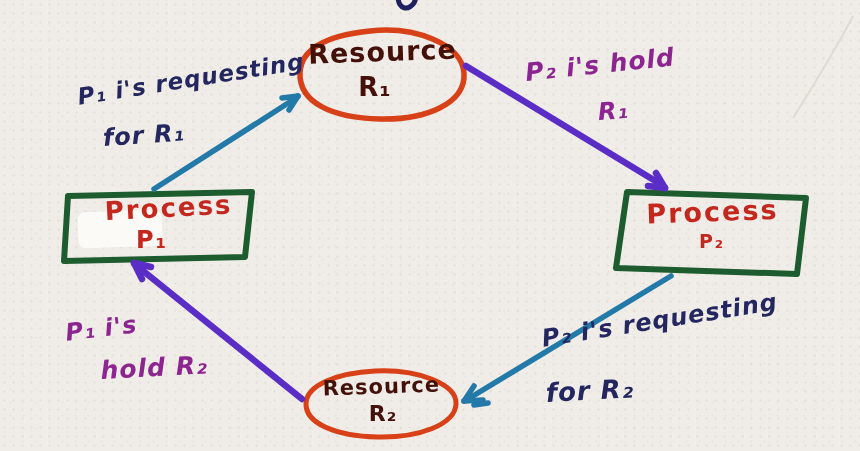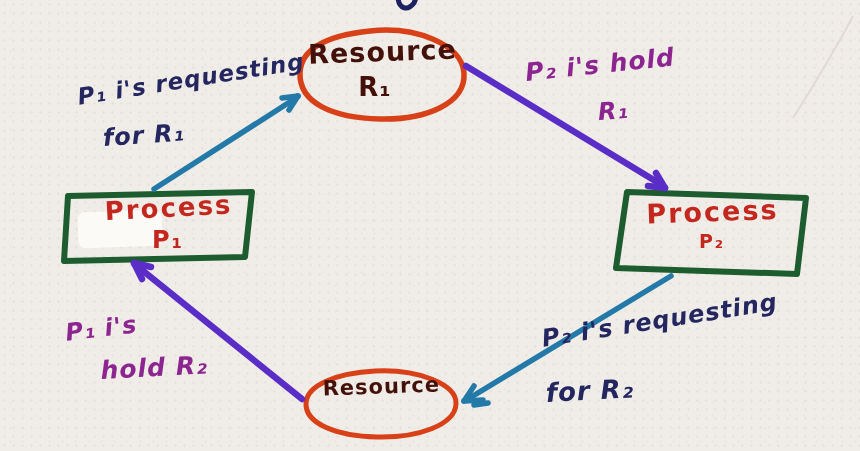--- a/index.html
+++ b/index.html
@@ -80,26 +80,27 @@
       <path d="M 134,263 L 151,267"></path>
     </g>
   </svg>
 
   <div class="whiteout" style="left:78px;top:211px;width:84px;height:36px;"></div>
 
   <div class="lbl res center" style="left:302px;top:41px;width:160px;font-size:27px;transform:rotate(-2deg);">Resource</div>
   <div class="lbl res center" style="left:295px;top:74px;width:160px;font-size:26px;">R₁</div>
 
   <div class="lbl proc center" style="left:88px;top:199px;width:160px;font-size:26px;transform:rotate(-3deg);">Process</div>
-  <div class="lbl proc center" style="left:88px;top:228px;width:160px;font-size:24px;">P₁</div>
+  <div class="lbl proc center" style="left:72px;top:228px;width:160px;font-size:24px;">P₁</div>
 
   <div class="lbl proc center" style="left:632px;top:201px;width:160px;font-size:27px;transform:rotate(-2deg);">Process</div>
   <div class="lbl proc center" style="left:632px;top:232px;width:160px;font-size:19px;">P₂</div>
 
   <div class="lbl res center" style="left:310px;top:379px;width:142px;font-size:21px;transform:rotate(-2deg);">Resource</div>
+  <div class="lbl res center" style="left:312px;top:403px;width:142px;font-size:22px;">R₂</div>
 
   <div class="lbl edge-lbl navy" style="left:76px;top:86px;font-size:23px;transform:rotate(-9deg);">P₁ i's requesting</div>
   <div class="lbl edge-lbl navy" style="left:102px;top:126px;font-size:24px;transform:rotate(-4deg);">for R₁</div>
 
   <div class="lbl edge-lbl purple" style="left:524px;top:60px;font-size:25px;transform:rotate(-6deg);">P₂ i's hold</div>
   <div class="lbl edge-lbl purple" style="left:597px;top:100px;font-size:24px;transform:rotate(-4deg);">R₁</div>
 
   <div class="lbl edge-lbl purple" style="left:64px;top:321px;font-size:24px;transform:rotate(-7deg);">P₁ i's</div>
   <div class="lbl edge-lbl purple" style="left:100px;top:358px;font-size:25px;transform:rotate(-3deg);">hold R₂</div>
 

